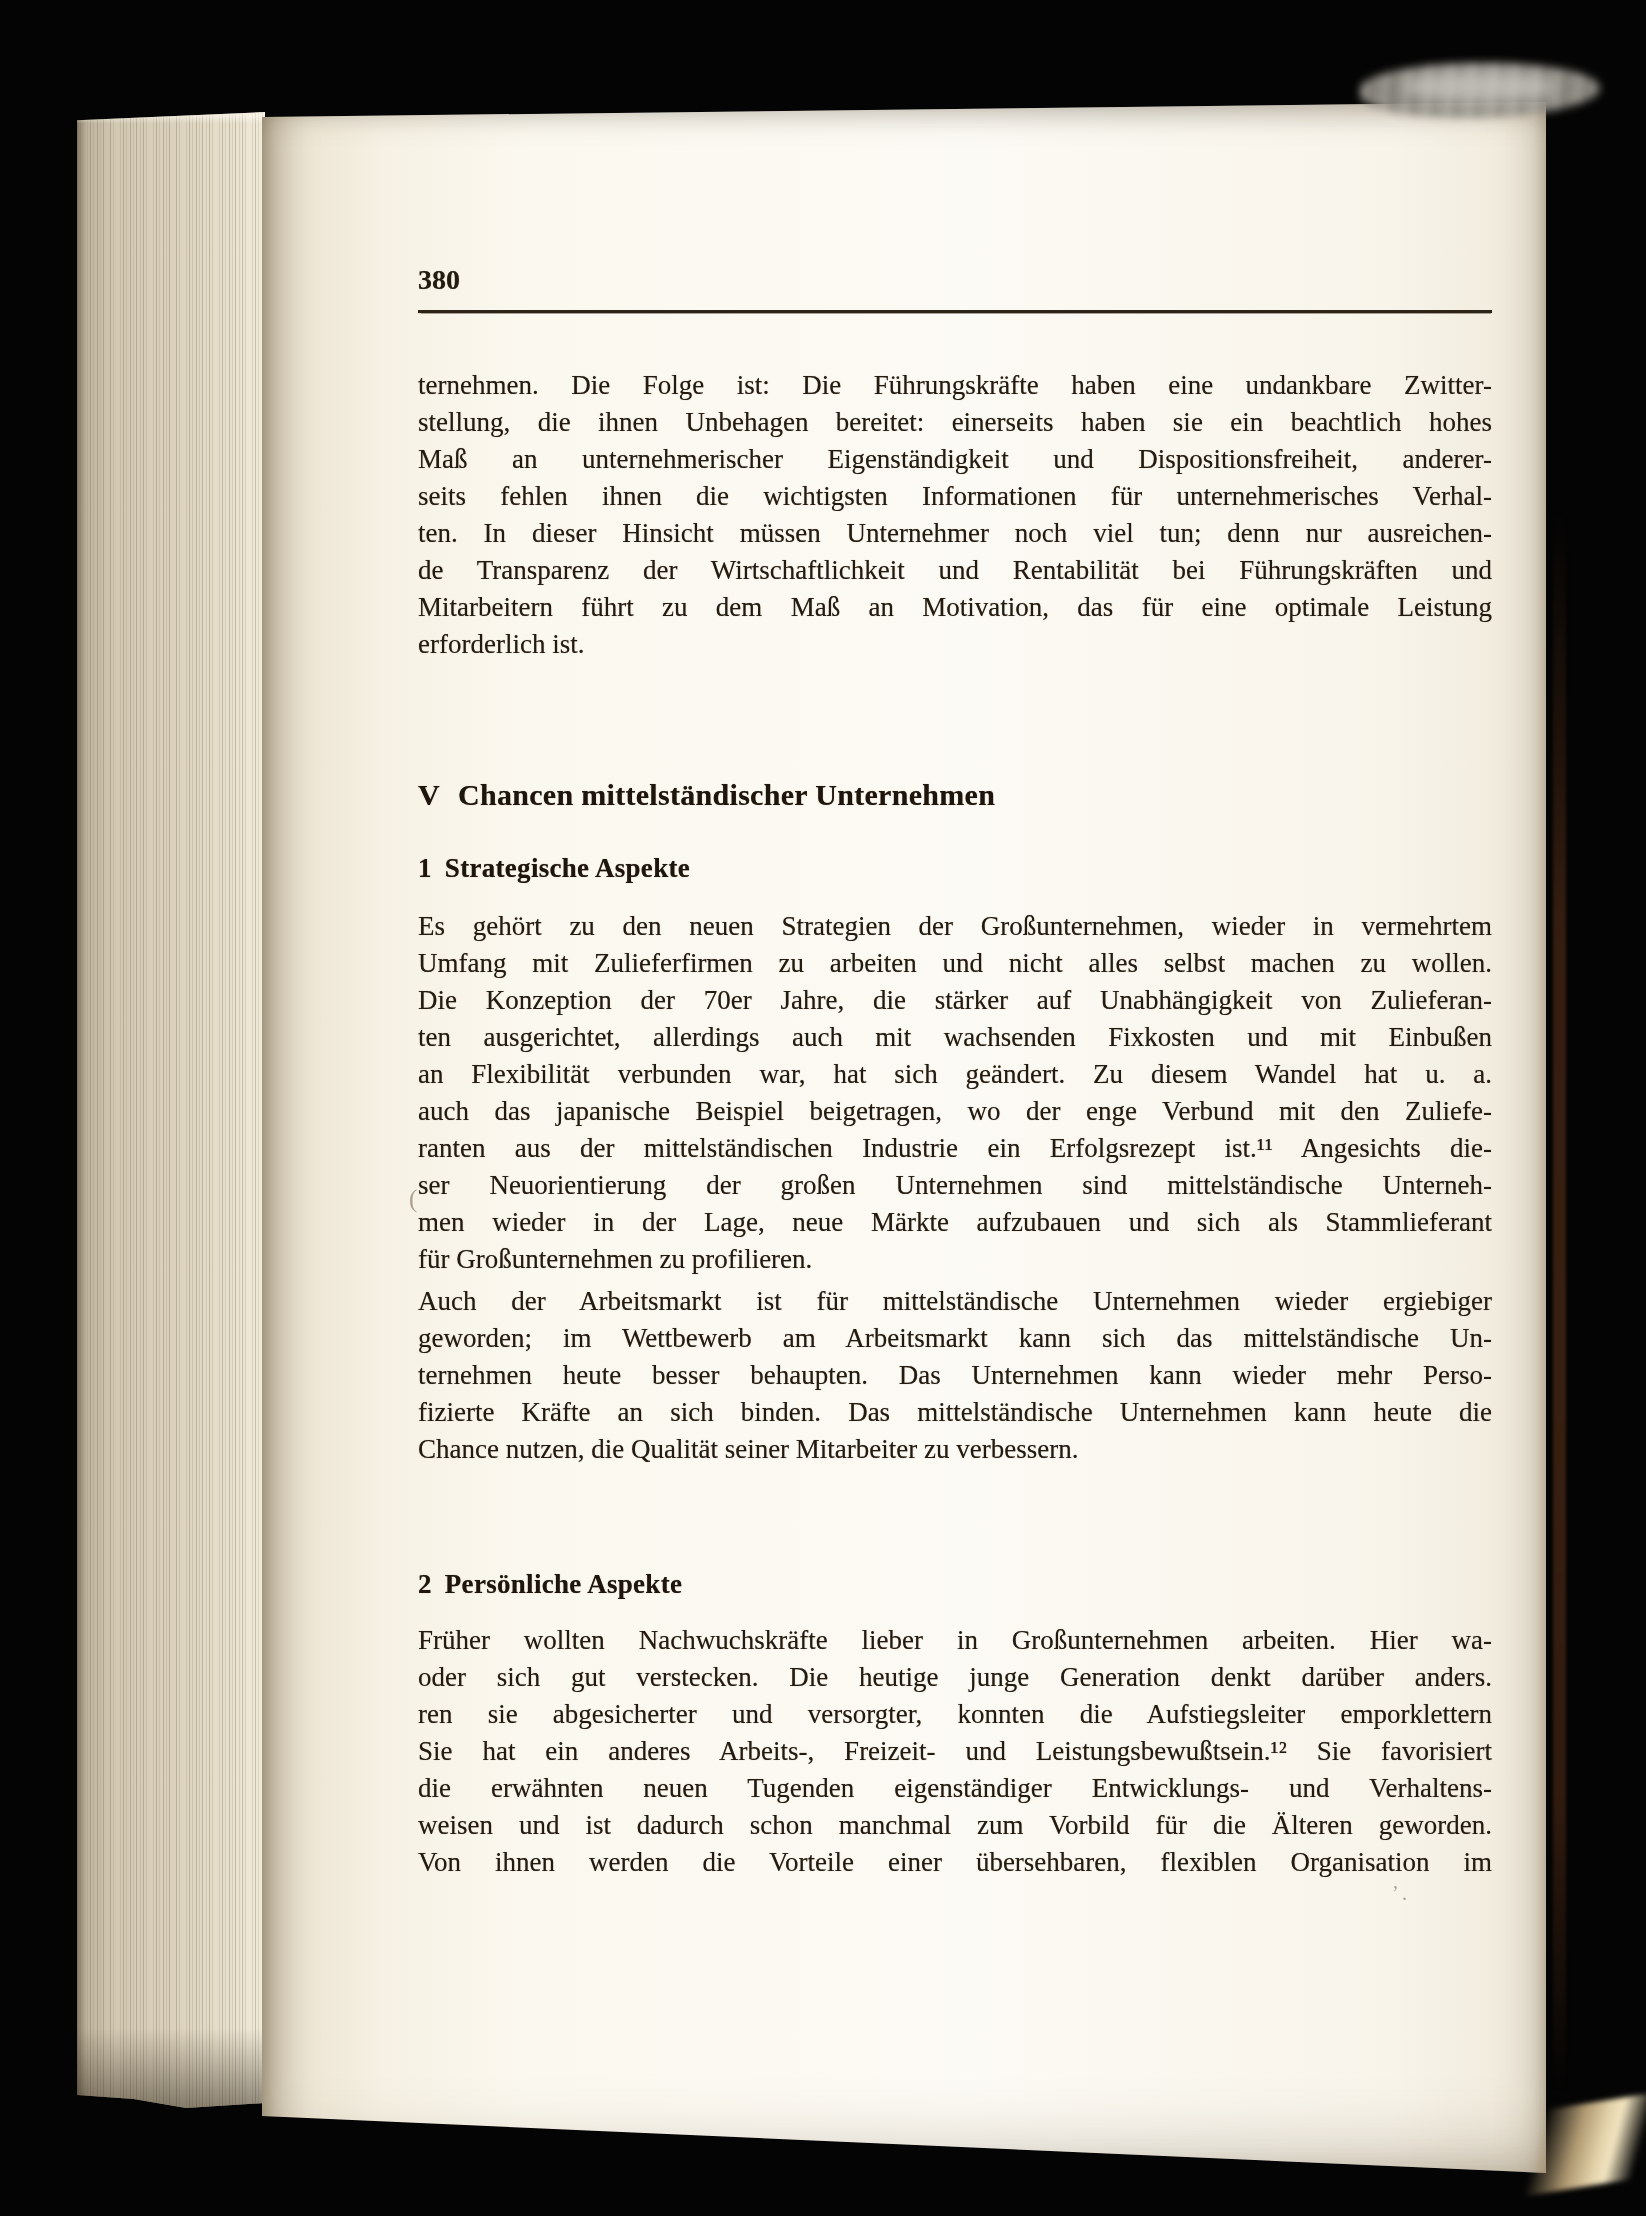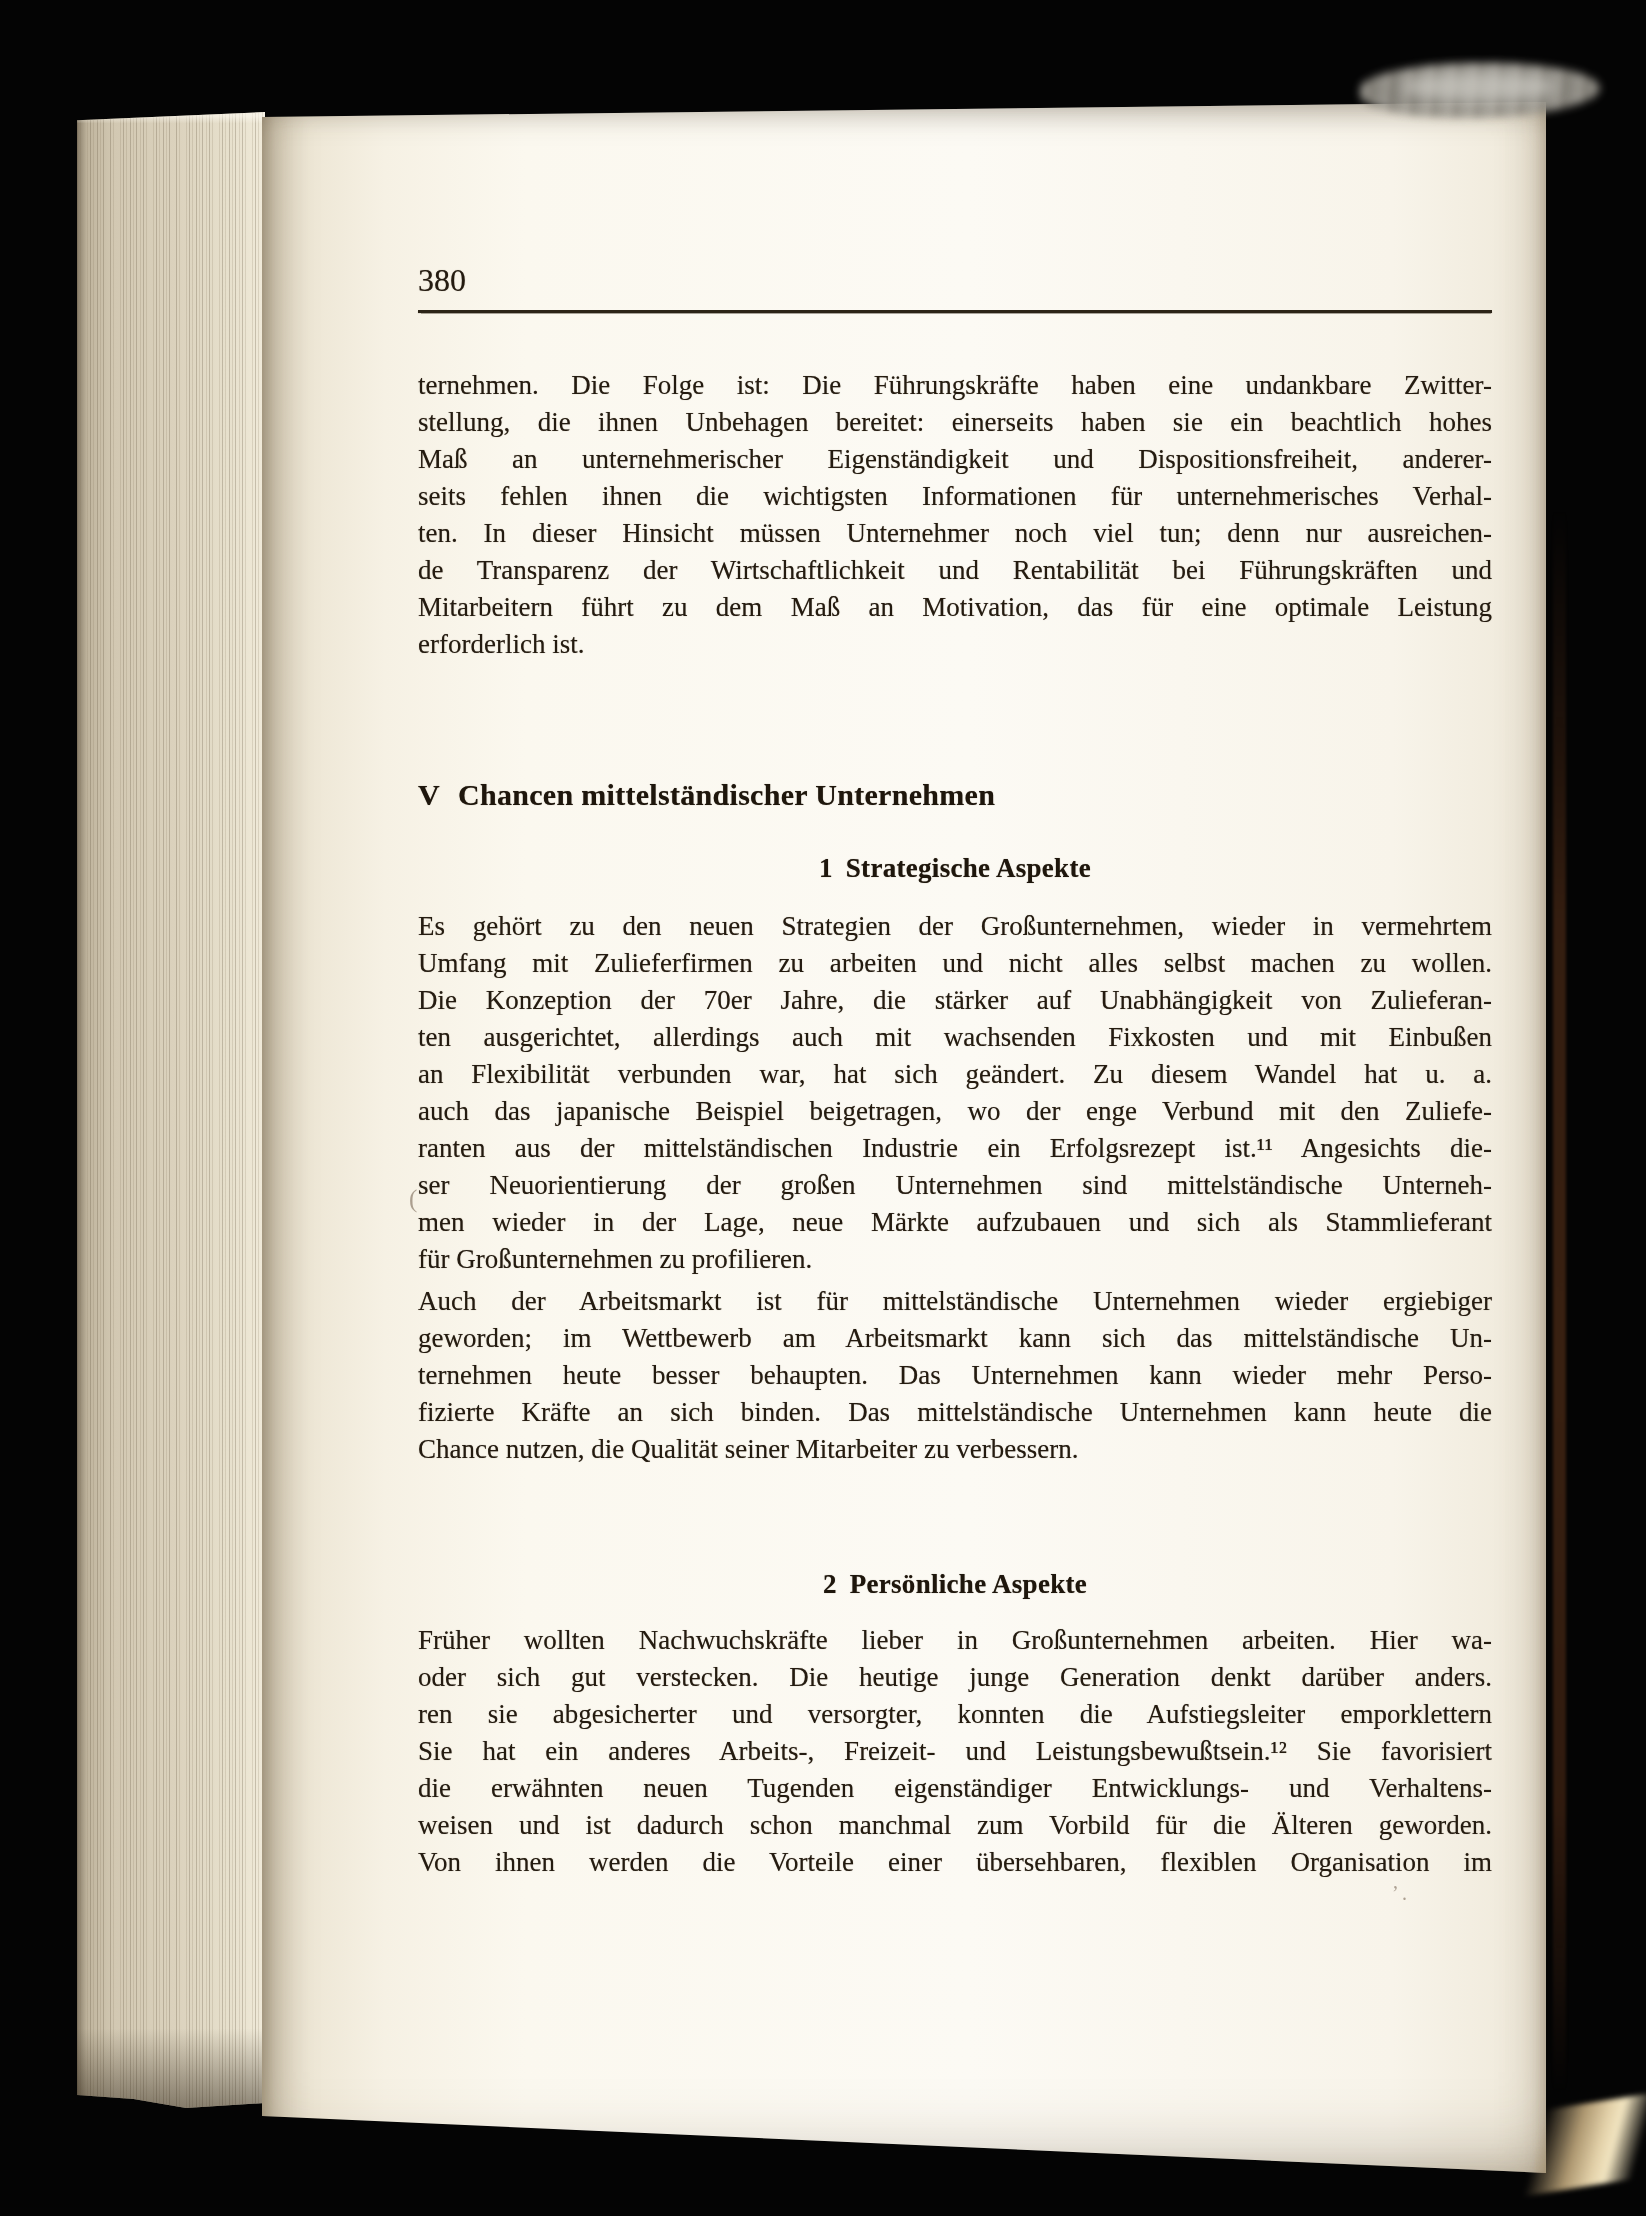--- a/index.html
+++ b/index.html
@@ -33,43 +33,44 @@
       inset 0 -58px 74px -41px rgba(85,65,38,.35),
       inset -26px 0 49px -25px rgba(95,75,48,.32);
     clip-path:polygon(0 15px,100% 0,100% 2071px,0 2014px);
     color:#241b10;
   }
   .page-inner{position:absolute;left:0;top:0;width:100%;height:100%;}
   
   .pg-header{
     position:absolute;left:156px;top:160px;width:1074px;height:36px;
     display:flex;justify-content:space-between;align-items:baseline;
-    font-size:32px;line-height:36px;
+    font-size:28px;line-height:36px;
     text-shadow:0 0 0.8px rgba(45,32,18,.55);
+    font-weight:bold;
   }
   .header-rule{
     position:absolute;left:156px;top:208px;width:1074px;height:3.3px;
     background:#2c2417;box-shadow:0 0.8px 0.8px rgba(44,36,23,.4);
   }
   
   .para{position:absolute;left:156px;width:1074px;}
   .jline{
     font-size:27px;line-height:37px;
     text-align:justify;text-align-last:justify;
     white-space:normal;
     text-shadow:0 0 0.8px rgba(48,34,18,.5);
   }
   .jline.last{text-align:right;text-align-last:left;}
   .heading{
     position:absolute;left:156px;width:1074px;
     font-weight:bold;letter-spacing:0.3px;color:#1e160c;
     text-shadow:0 0 0.8px rgba(40,28,14,.6);
   }
   .h-main{font-size:30px;line-height:36px;}
-  .h-sub{font-size:27px;line-height:35px;text-align:center;}
+  .h-sub{font-size:27px;line-height:35px;}
   .hnum{display:inline-block;}
   .h-main .hnum{margin-right:18px;}
   .h-sub .hnum{margin-right:13px;}
   
   .artifact{position:absolute;font-size:25px;color:rgba(80,58,38,.45);}
   .artifact.a-left{left:147px;top:1083px;}
   .artifact.a-right{left:1130px;top:1780px;font-size:20px;letter-spacing:3.3px;}
   
   .fabric{
     position:absolute;left:1360px;top:63px;width:240px;height:54px;

